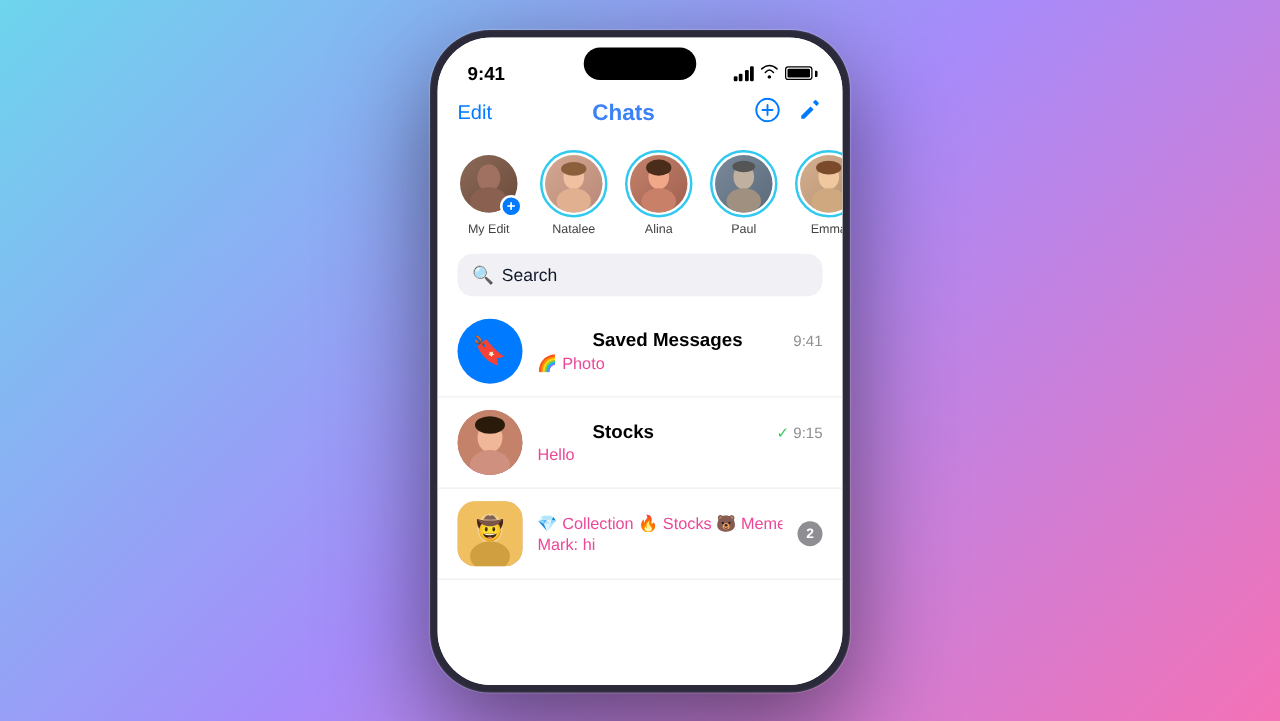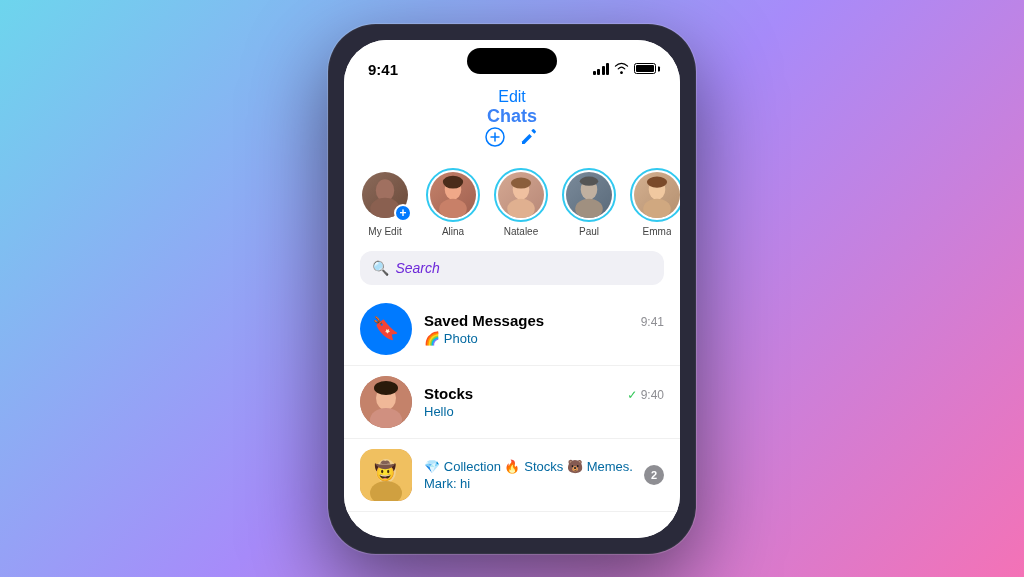--- a/index.html
+++ b/index.html
@@ -9,25 +9,25 @@
       height: 577px;
       overflow: hidden;
       background: linear-gradient(135deg, #6dd5ed 0%, #a78bfa 50%, #f472b6 100%);
       display: flex;
       align-items: center;
       justify-content: center;
       font-family: -apple-system, BlinkMacSystemFont, 'SF Pro Display', 'Helvetica Neue', sans-serif;
     }
 
     .phone-outer {
-      width: 368px;
+      width: 336px;
       height: 530px;
       background: #2a2a3a;
       border-radius: 48px;
-      padding: 16px;
+      padding: 6px;
       box-shadow:
         0 0 0 1px rgba(255,255,255,0.15),
         0 30px 80px rgba(0,0,0,0.5),
         inset 0 0 0 1px rgba(255,255,255,0.05);
       position: relative;
     }
 
     .phone-inner {
       width: 100%;
       height: 100%;
@@ -120,21 +120,20 @@
     }
 
     
     .chat-header {
       display: flex;
       align-items: center;
       justify-content: space-between;
       padding: 4px 16px 8px;
       background: #fff;
       flex-shrink: 0;
-      flex-direction: column;
     }
 
     .edit-btn {
       color: #007AFF;
       font-size: 16px;
       font-weight: 400;
     }
 
     .chats-title {
       font-size: 18px;
@@ -251,23 +250,22 @@
       padding: 0 12px;
       gap: 6px;
     }
 
     .search-icon-text {
       color: #8e8e93;
       font-size: 14px;
     }
 
     .search-placeholder {
-      color: #6d28d9;
+      color: #0f172a;
       font-size: 14px;
-      font-style: italic;
     }
 
     
     .chat-list {
       flex: 1;
       background: #fff;
       overflow: hidden;
     }
 
     .chat-item {
@@ -312,31 +310,32 @@
       display: flex;
       justify-content: space-between;
       align-items: baseline;
       margin-bottom: 2px;
     }
 
     .chat-name {
       font-size: 15px;
       font-weight: 600;
       color: #000;
+      margin-left: 44px;
     }
 
     .chat-time {
       font-size: 12px;
       color: #8e8e93;
       flex-shrink: 0;
     }
 
     .chat-preview {
       font-size: 13px;
-      color: #0369a1;
+      color: #ec4899;
       white-space: nowrap;
       overflow: hidden;
       text-overflow: ellipsis;
       display: flex;
       align-items: center;
       gap: 3px;
     }
 
     .check-icon {
       color: #34C759;
@@ -419,45 +418,45 @@
             </div>
           </div>
           <div class="plus-badge">+</div>
         </div>
         <span class="story-name">My Edit</span>
       </div>
 
       <div class="story-item">
         <div class="story-avatar-wrap">
           <div class="story-ring">
+            <div class="story-avatar avatar-natalee">
+              <svg width="50" height="50" viewBox="0 0 50 50">
+                <ellipse cx="25" cy="19" rx="9" ry="11" fill="#f0c0a0"></ellipse>
+                <ellipse cx="25" cy="40" rx="15" ry="11" fill="#e0b090"></ellipse>
+                <ellipse cx="25" cy="12" rx="11" ry="6" fill="#8B5E3C"></ellipse>
+              </svg>
+            </div>
+          </div>
+        </div>
+        <span class="story-name">Natalee</span>
+      </div>
+
+      <div class="story-item">
+        <div class="story-avatar-wrap">
+          <div class="story-ring">
             <div class="story-avatar avatar-alina">
               <svg width="50" height="50" viewBox="0 0 50 50">
                 <ellipse cx="25" cy="19" rx="9" ry="11" fill="#f0a888"></ellipse>
                 <ellipse cx="25" cy="40" rx="15" ry="11" fill="#c88068"></ellipse>
                 <ellipse cx="25" cy="11" rx="11" ry="7" fill="#4a2c1a"></ellipse>
               </svg>
             </div>
           </div>
         </div>
         <span class="story-name">Alina</span>
-      </div>
-
-      <div class="story-item">
-        <div class="story-avatar-wrap">
-          <div class="story-ring">
-            <div class="story-avatar avatar-natalee">
-              <svg width="50" height="50" viewBox="0 0 50 50">
-                <ellipse cx="25" cy="19" rx="9" ry="11" fill="#f0c0a0"></ellipse>
-                <ellipse cx="25" cy="40" rx="15" ry="11" fill="#e0b090"></ellipse>
-                <ellipse cx="25" cy="12" rx="11" ry="6" fill="#8B5E3C"></ellipse>
-              </svg>
-            </div>
-          </div>
-        </div>
-        <span class="story-name">Natalee</span>
       </div>
 
       <div class="story-item">
         <div class="story-avatar-wrap">
           <div class="story-ring">
             <div class="story-avatar avatar-paul">
               <svg width="50" height="50" viewBox="0 0 50 50">
                 <ellipse cx="25" cy="19" rx="9" ry="11" fill="#c0b0a0"></ellipse>
                 <ellipse cx="25" cy="40" rx="15" ry="11" fill="#a09080"></ellipse>
                 <ellipse cx="25" cy="10" rx="10" ry="5" fill="#555"></ellipse>
@@ -516,21 +515,21 @@
             <ellipse cx="26" cy="22" rx="10" ry="12" fill="#f0b898"></ellipse>
             <ellipse cx="26" cy="44" rx="16" ry="12" fill="#d09080"></ellipse>
             <ellipse cx="26" cy="12" rx="12" ry="7" fill="#2a1a0a"></ellipse>
           </svg>
         </div>
         <div class="chat-content">
           <div class="chat-top">
             <span class="chat-name">Stocks</span>
             <span class="chat-time">
               <span class="check-icon">✓</span>
-              <span>9:40</span>
+              <span>9:15</span>
             </span>
           </div>
           <div class="chat-preview">
             <span>Hello</span>
           </div>
         </div>
       </div>
 
       <div class="chat-item">
         <div class="chat-avatar wsb-avatar" style="border-radius:14px !important; width:52px; height:52px;">

